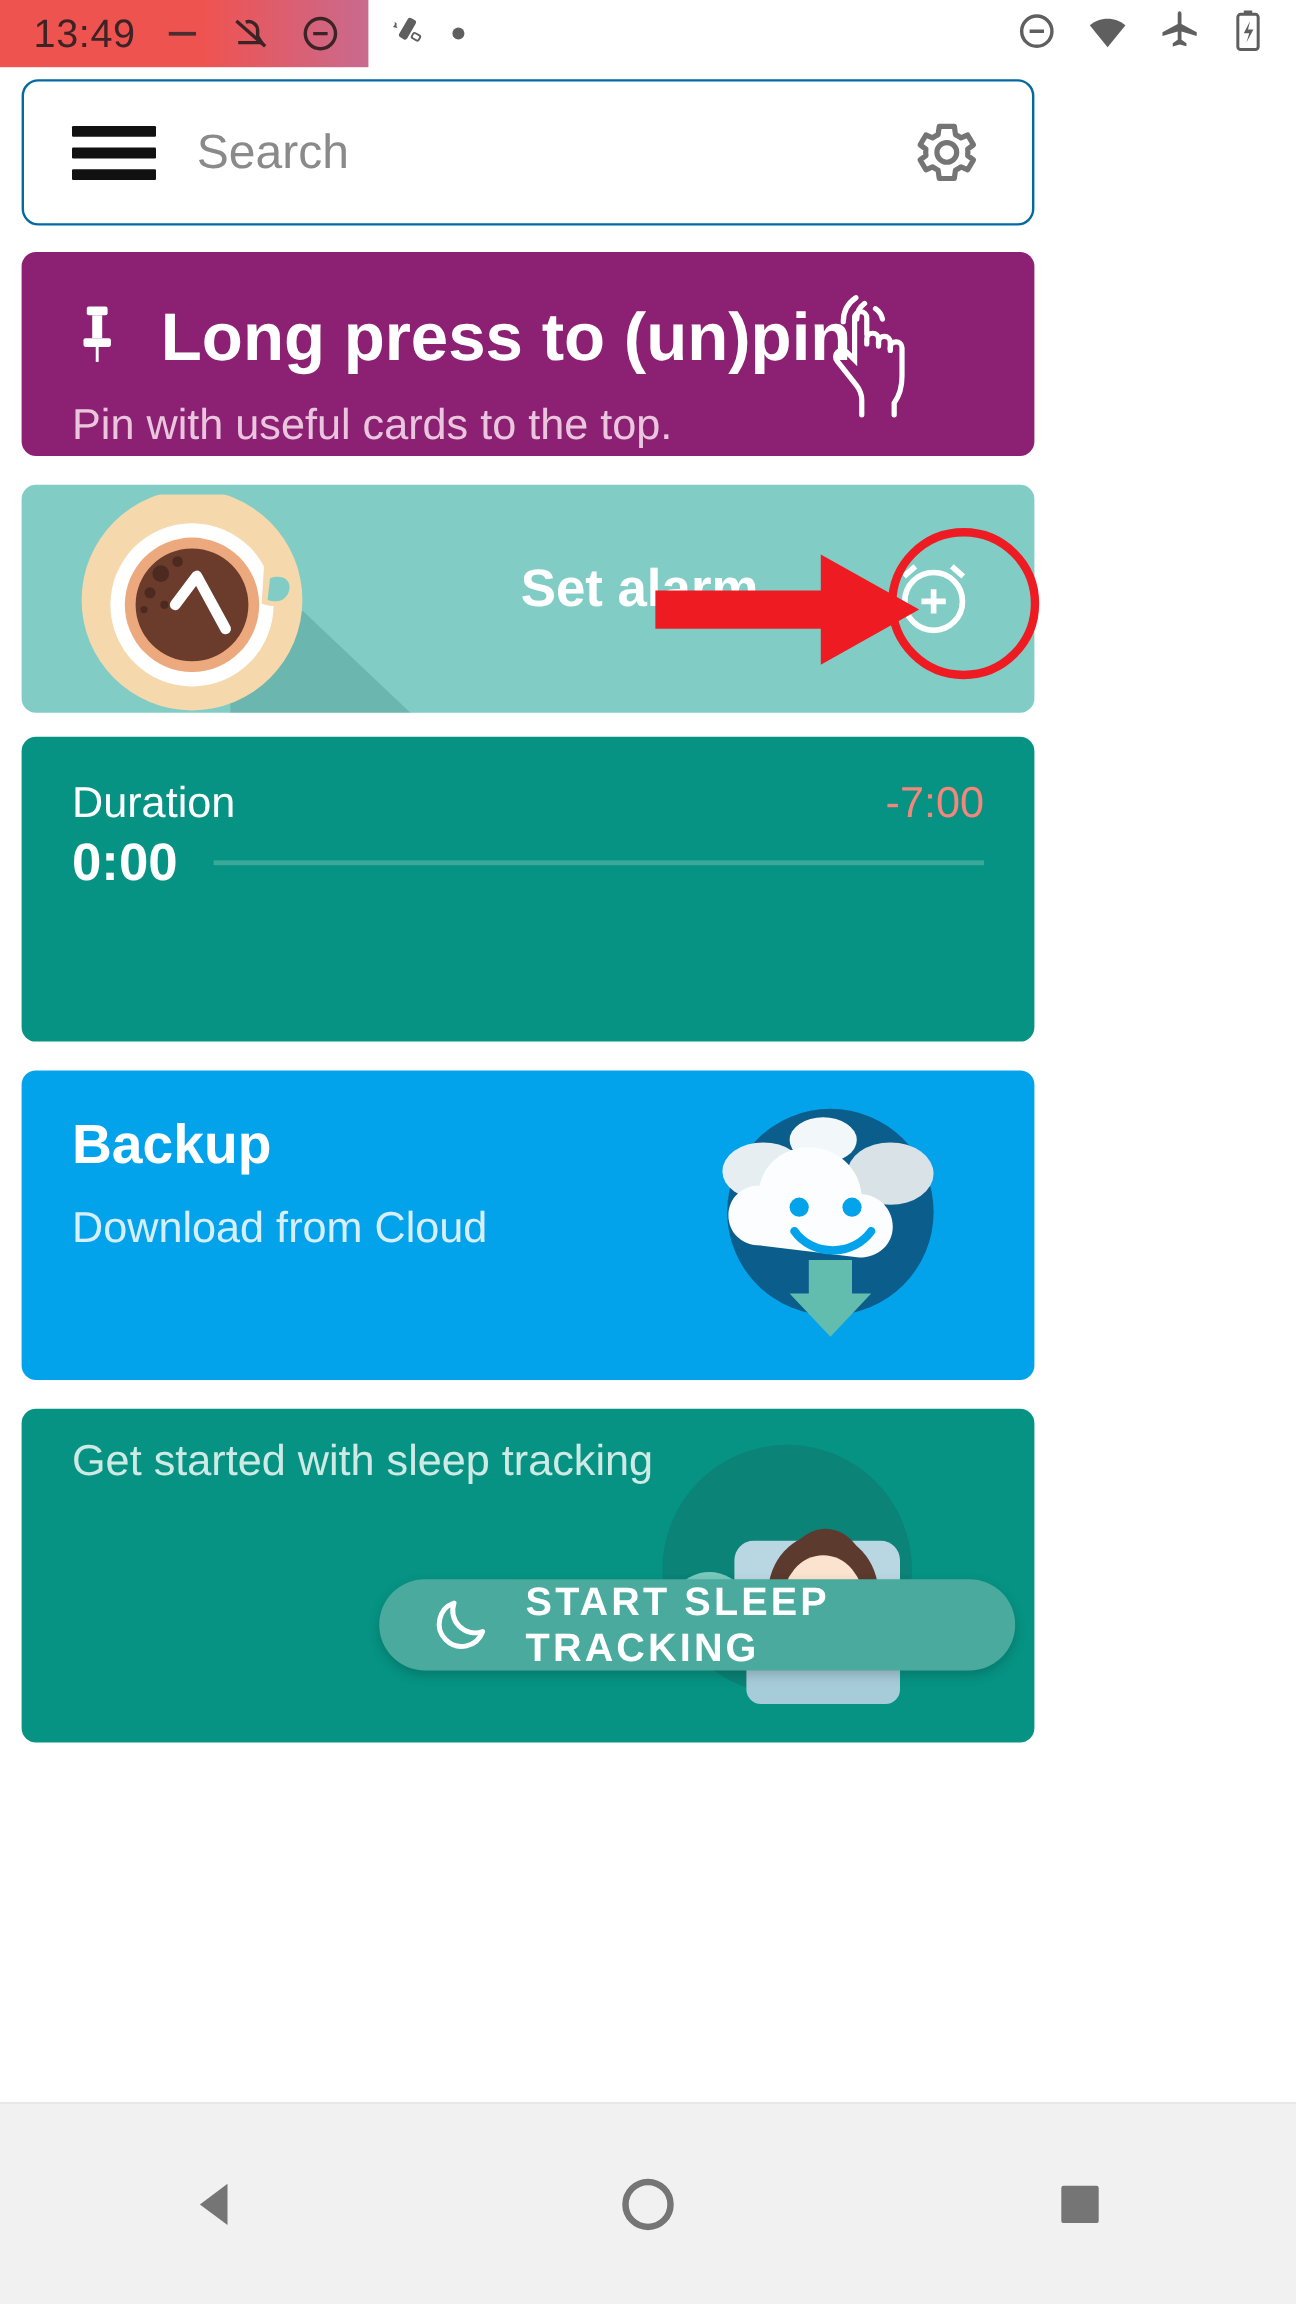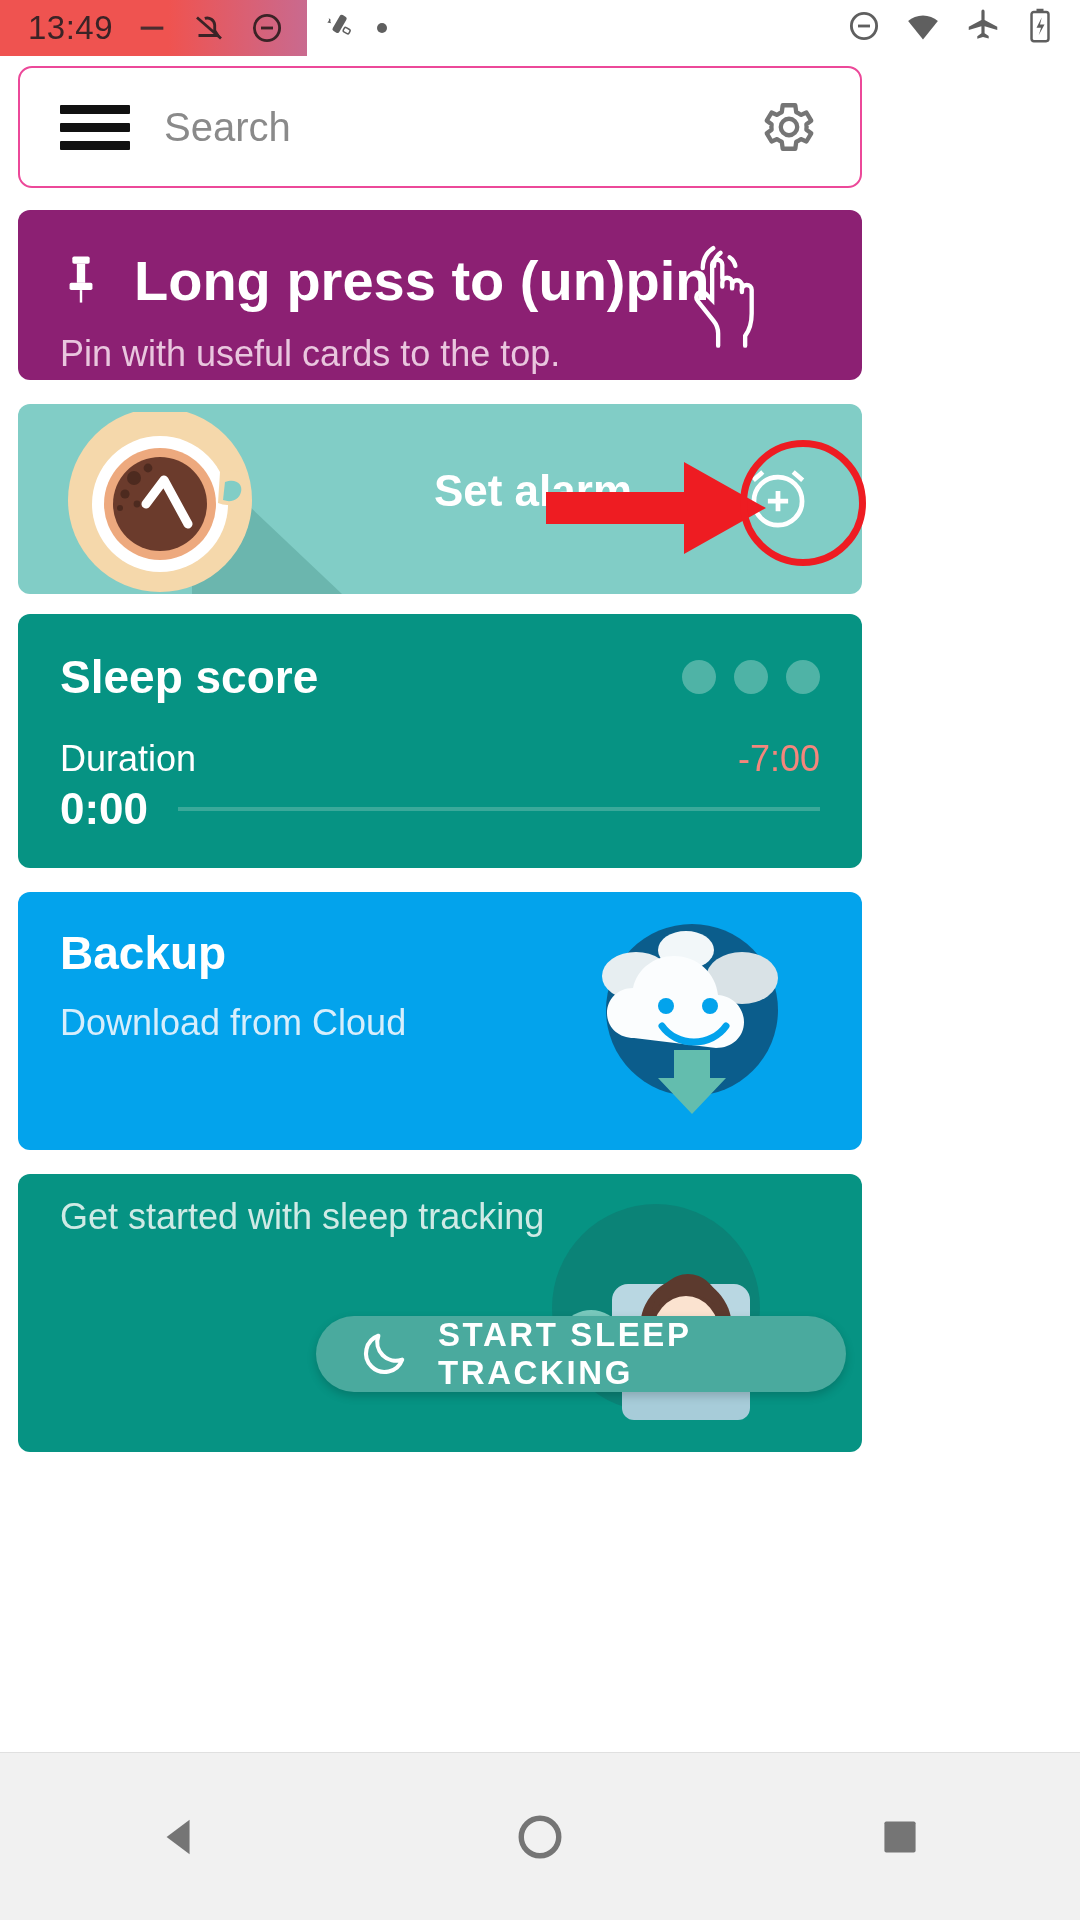--- a/index.html
+++ b/index.html
@@ -26,21 +26,21 @@
   .sb-right {
     margin-left: auto; display: flex; align-items: center;
     padding-right: 24px; gap: 22px;
   }
   .sb-mid { display: flex; align-items: center; gap: 20px; padding-left: 16px; }
   .sb-dot { width: 10px; height: 10px; border-radius: 50%; background: #5f5f5f; }
 
   
   .searchbar {
     position: absolute; left: 18px; top: 66px; width: 844px; height: 122px;
-    background: #fff; border: 2px solid #ec4899; border-radius: 14px;
+    background: #fff; border: 2px solid #0369a1; border-radius: 14px;
     display: flex; align-items: center;
   }
   .hamburger { width: 70px; margin-left: 40px; display: flex; flex-direction: column; gap: 9px; cursor: pointer; }
   .hamburger i { display: block; height: 9px; background: #111; border-radius: 1px; }
   .search-input {
     flex: 1; border: none; outline: none; background: transparent;
     font-family: "Liberation Sans", sans-serif;
     font-size: 40px; color: #8a8a8a; margin-left: 34px;
   }
   .search-input::placeholder { color: #8a8a8a; }
@@ -245,28 +245,20 @@
     <span class="alarm-icon-wrap">
       <svg width="76" height="76" viewBox="0 0 24 24" fill="none" stroke="#ffffff" stroke-width="1.5">
         <circle cx="12" cy="13" r="7.6"></circle>
         <path d="M12 9.8v6.4M8.8 13h6.4"></path>
         <path d="M4.2 6.4l3-2.6M19.8 6.4l-3-2.6"></path>
       </svg>
     </span>
   </div>
 
   <div class="card card-score">
-    <div class="score-head">
-      <span class="score-title">Sleep score</span>
-      <span class="score-dots">
-        <span></span>
-        <span></span>
-        <span></span>
-      </span>
-    </div>
     <div class="dur-row">
       <span class="dur-label">Duration</span>
       <span class="dur-neg">-7:00</span>
     </div>
     <div class="dur-bottom">
       <span class="dur-value">0:00</span>
       <span class="dur-bar"></span>
     </div>
   </div>
 

